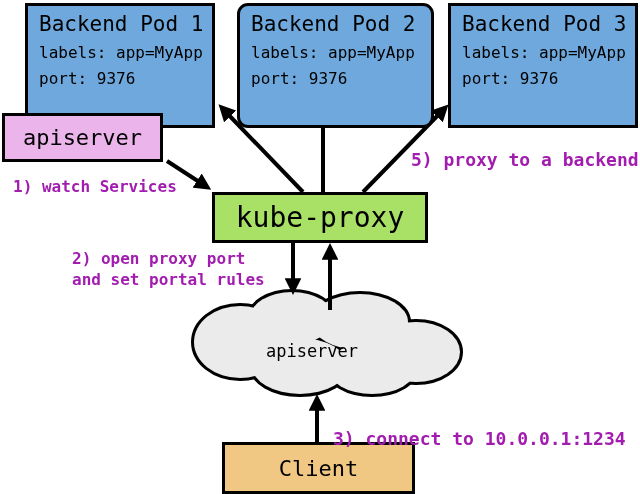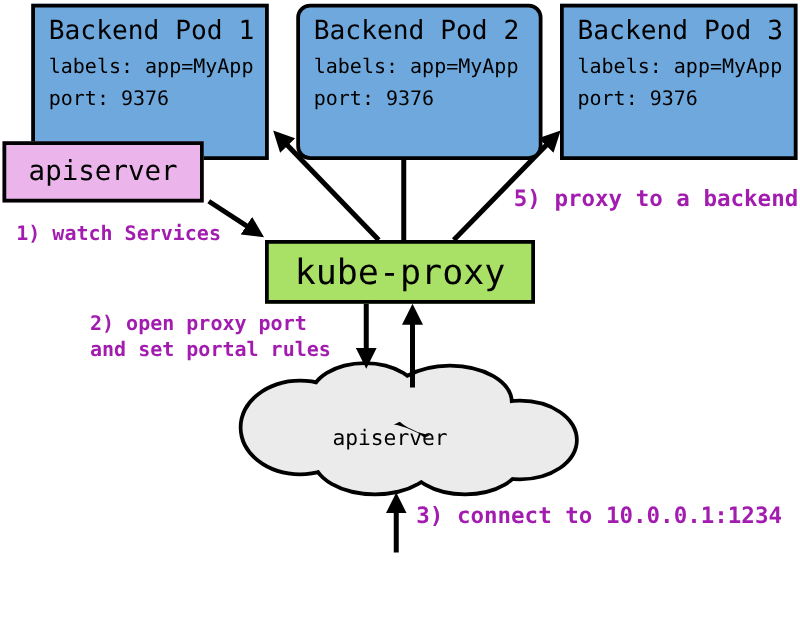--- a/index.html
+++ b/index.html
@@ -19,21 +19,21 @@
   .kubeproxy{background:var(--kube_proxy_fill);left:212px;top:192px;width:216px;height:51px;
              display:flex;align-items:center;justify-content:center;font-size:28px;}
   .client{background:var(--client_fill);left:222px;top:442px;width:193px;height:52px;
           display:flex;align-items:center;justify-content:center;font-size:22px;}
   .cloud-label{position:absolute;left:232px;top:341px;width:160px;text-align:center;
                font-size:17px;color:#000;}
   .note{position:absolute;font-weight:bold;color:#a21caf;white-space:nowrap;}
   .note div{white-space:nowrap;}
   .n1{left:13px;top:176px;font-size:16px;line-height:22px;}
   .n2{left:72px;top:248px;font-size:16px;line-height:21px;}
-  .n3{left:333px;top:402px;font-size:18px;}
+  .n3{left:333px;top:428px;font-size:18px;}
   .n4{left:344px;top:252px;font-size:17px;line-height:23px;}
   .n5{left:411px;top:149px;font-size:18px;}
   .arrow{stroke:var(--border);stroke-width:4;fill:none;}
 </style>
 </head>
 <body>
 
 <div class="canvas">
 
   <svg class="layer" width="640" height="494" viewBox="0 0 640 494">
@@ -94,20 +94,23 @@
   <div class="box kubeproxy">
     <span>kube-proxy</span>
   </div>
 
   <div class="box apiserver">
     <span>apiserver</span>
   </div>
 
   <div class="cloud-label">apiserver</div>
 
+  <div class="box client">
+    <span>Client</span>
+  </div>
 
   <div class="note n1">
     <div>1) watch Services</div>
   </div>
   <div class="note n2">
     <div>2) open proxy port</div>
     <div>and set portal rules</div>
   </div>
   <div class="note n3">
     <div>3) connect to 10.0.0.1:1234</div>

